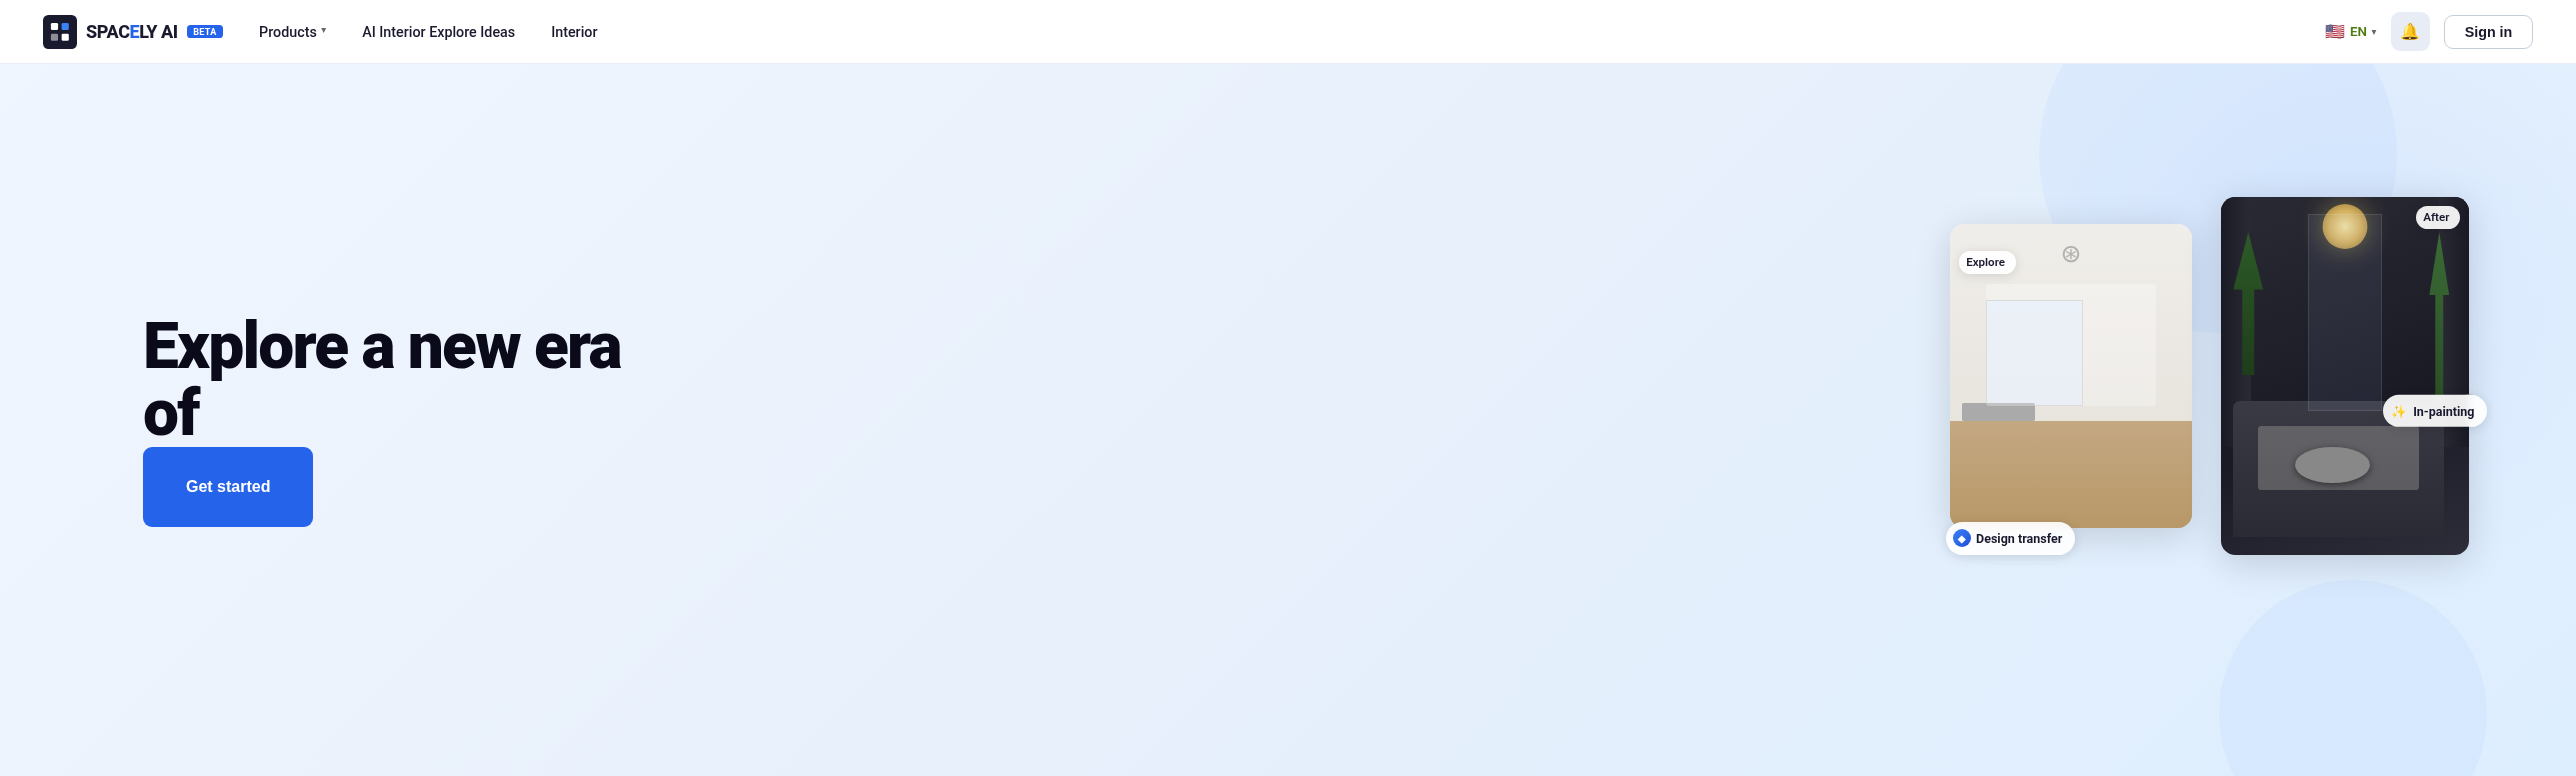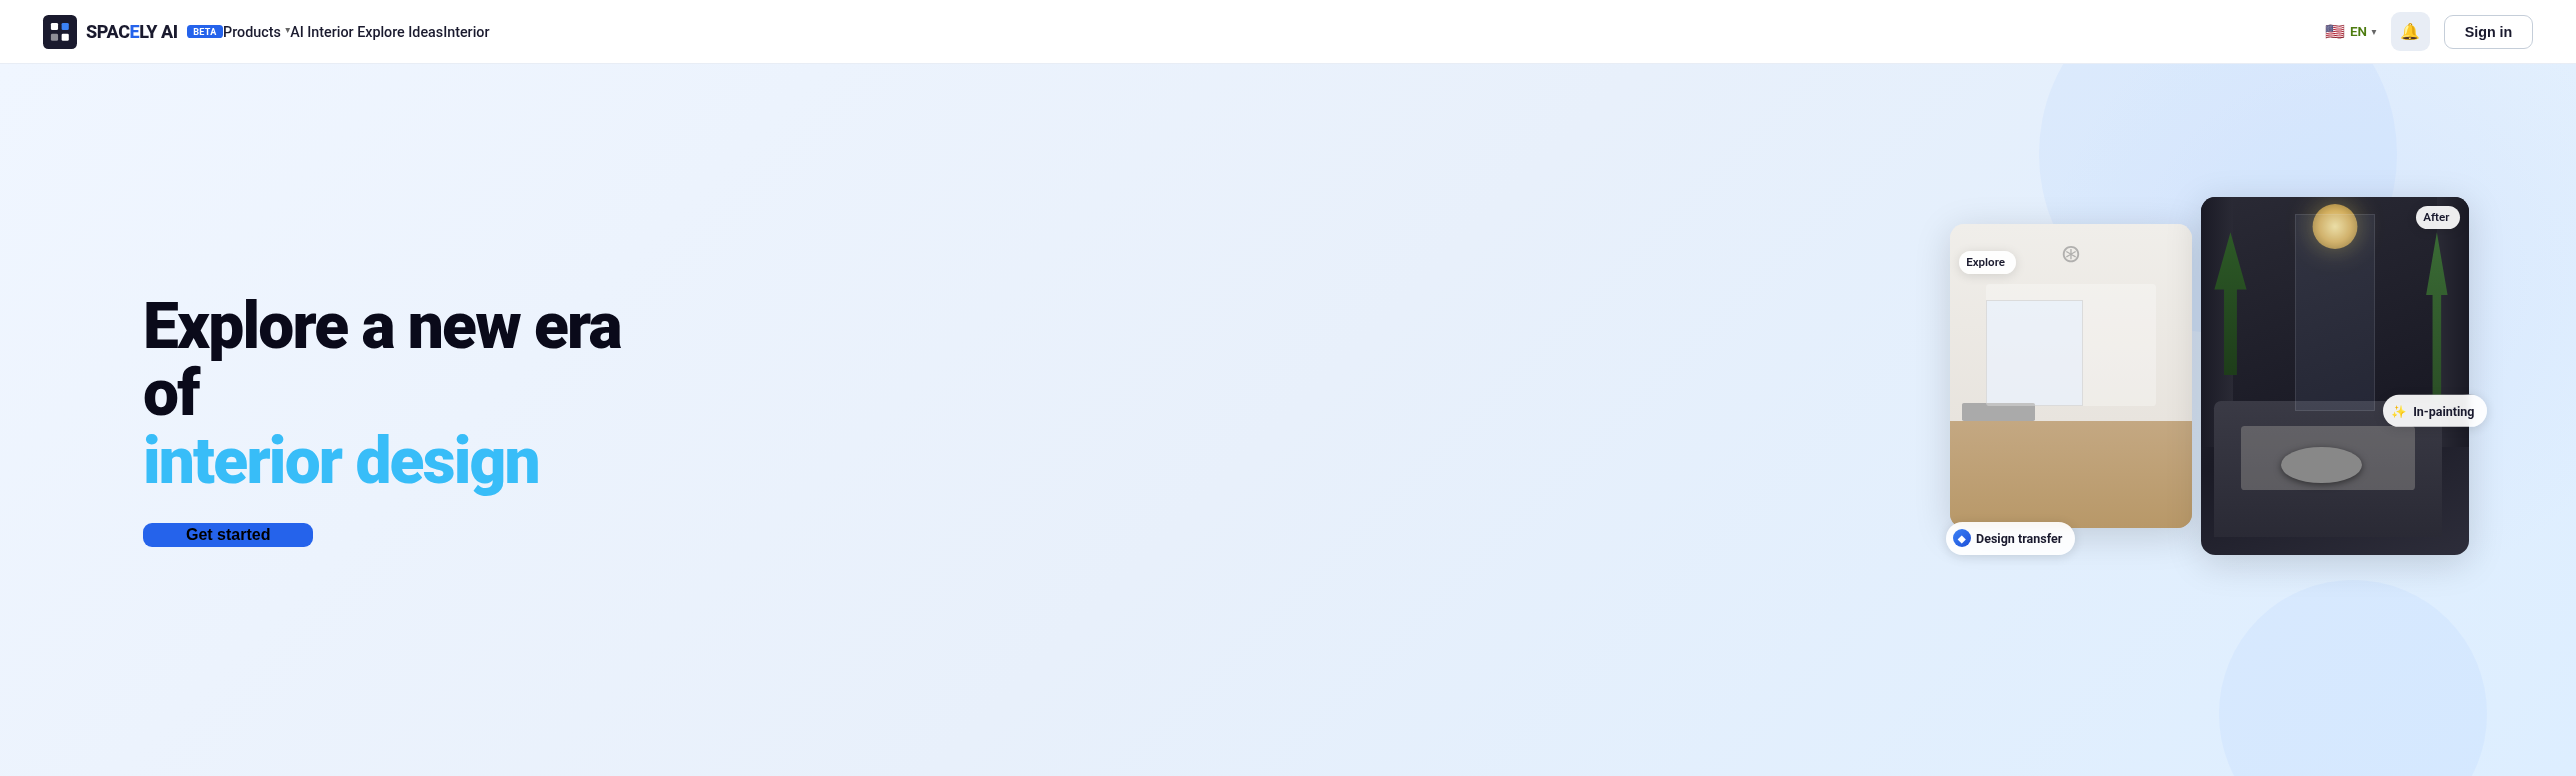--- a/index.html
+++ b/index.html
@@ -10,21 +10,21 @@
       display: flex;
       align-items: center;
       justify-content: space-between;
       background: #ffffff;
       padding: 0 43px;
       height: 64px;
       border-bottom: 0.9px solid #e8edf5;
       position: relative;
       z-index: 10;
     }
-    .nav-left { display: flex; align-items: center; }
+    .nav-left { display: flex; align-items: center; gap: 36px; }
     .logo-area { display: flex; align-items: center; gap: 9px; cursor: pointer; }
     .logo-icon {
       width: 34px; height: 34px;
       background: #1a1a2e;
       border-radius: 5.4px;
       display: flex; align-items: center; justify-content: center;
       color: #fff; font-size: 16px; font-weight: 900; letter-spacing: -0.9px;
     }
     .logo-text { font-size: 18px; font-weight: 800; color: #1a1a2e; letter-spacing: -0.4px; }
     .logo-text span { color: #1a1a2e; }
@@ -85,23 +85,23 @@
       font-size: 64px; font-weight: 900; line-height: 1.1;
       color: #38bdf8; margin-bottom: 25px;
       letter-spacing: -1.8px;
       display: block;
     }
     .hero-subtitle {
       font-size: 15px; font-weight: 400; color: #4a5568;
       line-height: 1.6; margin-bottom: 32px; max-width: 429px;
     }
     .get-started-btn {
-      background: #2563eb; color: #000000;
+      background: #2563eb; color: #ffffff;
       border: none; border-radius: 9px;
-      padding: 3px 43px; font-size: 16px; font-weight: 700;
+      padding: 31px 43px; font-size: 16px; font-weight: 700;
       cursor: pointer; display: inline-block;
     }
 
     
     .hero-images {
       flex: 0 0 auto;
       position: relative;
       width: 519px; height: 447px;
       z-index: 2;
     }
@@ -110,21 +110,21 @@
       border-radius: 14.3px;
       overflow: hidden;
       box-shadow: 0 7.2px 36px rgba(0,0,0,0.15);
     }
     .room-card-before {
       left: 0; top: 27px;
       width: 242px; height: 304px;
     }
     .room-card-after {
       right: 0; top: 0;
-      width: 268px; height: 358px;
+      width: 248px; height: 358px;
     }
 
     
     .before-room {
       width: 100%; height: 100%;
       background:
         linear-gradient(180deg, #e8e8e8 0%, #d0c8b8 60%, #b8a898 100%);
       position: relative;
     }
     .before-room::after {
@@ -299,21 +299,20 @@
 </nav>
 
 <section class="hero">
 
   <div class="bg-blob" style="width:358px;height:358px;top:-89px;right:179px;"></div>
   <div class="bg-blob" style="width:268px;height:268px;bottom:-72px;right:89px;"></div>
 
   <div class="hero-content">
     <h1>
       <span style="display:block;font-size:64px;font-weight:900;line-height:1.05;color:#0a0a1a;letter-spacing:-1.8px;">Explore a new era of</span>
-      <span class="hero-title-colored">interior design</span>
     </h1>
     <button class="get-started-btn">
       <span>Get started</span>
     </button>
   </div>
 
   <div class="hero-images">
 
     <div class="room-card room-card-before">
       <div class="before-room">

